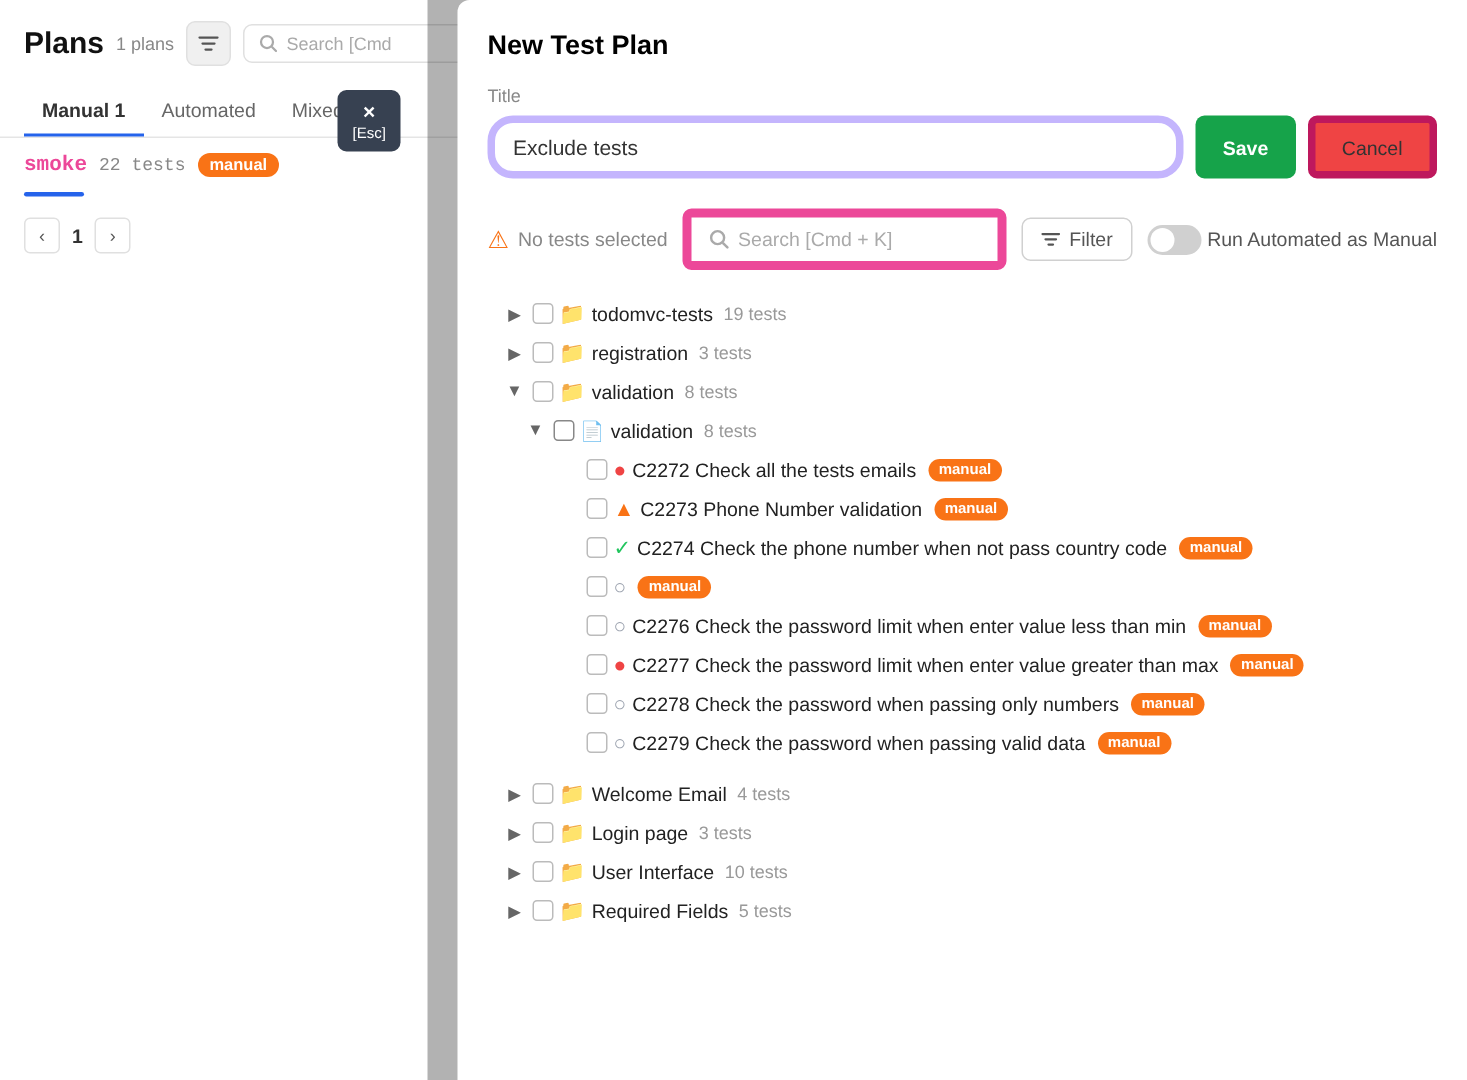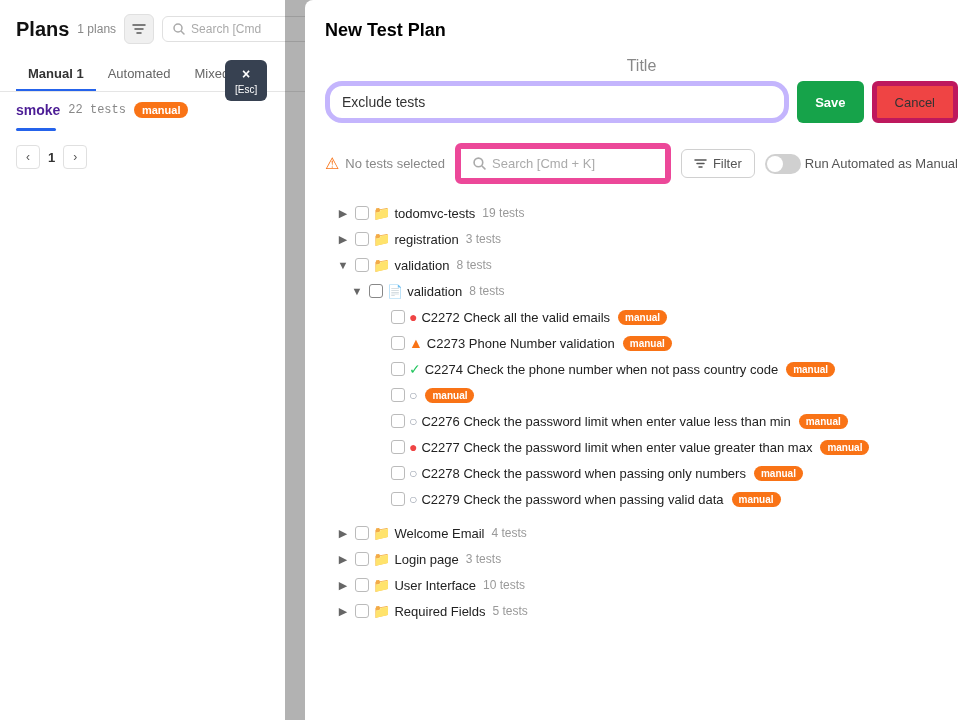--- a/index.html
+++ b/index.html
@@ -12,41 +12,41 @@
     .plans-title { font-size: 20px; font-weight: 700; color: #111; }
     .plans-count { font-size: 12px; color: #888; }
     .filter-btn { width: 30px; height: 30px; border: 1px solid #e0e0e0; border-radius: 6px; background: #f0f0f0; cursor: pointer; display: flex; align-items: center; justify-content: center; color: #555; }
     .search-btn { flex: 1; display: flex; align-items: center; gap: 6px; border: 1px solid #e0e0e0; border-radius: 6px; padding: 5px 10px; background: #fff; color: #aaa; font-size: 12px; cursor: pointer; }
 
     .tabs { display: flex; border-bottom: 1px solid #e5e5e5; padding: 0 16px; }
     .tab { padding: 8px 12px; font-size: 13px; cursor: pointer; color: #666; border-bottom: 2px solid transparent; }
     .tab.active { color: #333; border-bottom: 2px solid #2563eb; font-weight: 600; }
 
     .smoke-row { display: flex; align-items: center; gap: 8px; padding: 10px 16px; cursor: pointer; }
-    .smoke-label { font-size: 14px; font-weight: 600; color: #4c1d95; }
+    .smoke-label { font-size: 14px; font-weight: 600; color: #ec4899; font-family: Liberation Mono, monospace; }
     .smoke-count { font-size: 12px; color: #888; font-family: Liberation Mono, monospace; }
     .tag-manual { background: #f97316; color: #fff; font-size: 11px; font-weight: 600; padding: 2px 8px; border-radius: 10px; }
 
     .smoke-bar { height: 3px; background: #2563eb; margin: 0 16px 6px; border-radius: 2px; width: 40px; }
 
     .pagination { display: flex; align-items: center; gap: 8px; padding: 8px 16px; }
     .page-btn { width: 24px; height: 24px; border: 1px solid #e0e0e0; border-radius: 4px; background: #fff; cursor: pointer; display: flex; align-items: center; justify-content: center; font-size: 12px; color: #555; }
     .page-num { font-size: 13px; font-weight: 600; color: #333; }
 
     
     .esc-popup { position: absolute; top: 60px; left: 225px; background: #374151; color: #fff; border-radius: 6px; padding: 6px 10px; font-size: 12px; display: flex; flex-direction: column; align-items: center; gap: 2px; z-index: 10; }
     .esc-x { font-size: 14px; font-weight: bold; }
     .esc-label { font-size: 10px; }
 
     
     .modal-overlay { position: absolute; top: 0; left: 285px; right: 0; bottom: 0; background: rgba(0,0,0,0.3); }
     .modal { position: absolute; top: 0; left: 305px; right: 0; bottom: 0; background: #fff; border-radius: 8px 0 0 0; padding: 20px; overflow-y: auto; }
 
     .modal-title { font-size: 18px; font-weight: 700; color: #000000; margin-bottom: 16px; }
-    .modal-title-label { font-size: 16px; color: #888; margin-bottom: 6px; text-align: center; }
+    .modal-title-label { font-size: 12px; color: #888; margin-bottom: 6px; }
     .title-row { display: flex; gap: 8px; margin-bottom: 20px; }
     .title-input { flex: 1; border: 5px solid #c4b5fd; border-radius: 17px; padding: 8px 12px; font-size: 14px; color: #333; outline: none; }
     .save-btn { background: #16a34a; color: #fff; border: none; border-radius: 6px; padding: 8px 18px; font-size: 13px; font-weight: 600; cursor: pointer; }
     .cancel-btn { background: #ef4444; color: #333; border: 5px solid #be185d; border-radius: 6px; padding: 8px 18px; font-size: 13px; cursor: pointer; }
 
     .filter-row { display: flex; align-items: center; gap: 10px; margin-bottom: 16px; }
     .no-tests { display: flex; align-items: center; gap: 6px; color: #888; font-size: 13px; }
     .warn-icon { color: #f97316; font-size: 16px; }
     .search-input { flex: 1; border: 6px solid #ec4899; border-radius: 6px; padding: 7px 12px; font-size: 13px; color: #aaa; display: flex; align-items: center; gap: 6px; }
     .filter-pill { display: flex; align-items: center; gap: 6px; border: 1px solid #d0d0d0; border-radius: 6px; padding: 6px 12px; font-size: 13px; cursor: pointer; color: #555; }
@@ -192,21 +192,21 @@
       <span class="chevron">▼</span>
       <div class="checkbox" style="border-color:#888"></div>
       <span class="file-icon">📄</span>
       <span class="item-label">validation</span>
       <span class="item-count">8 tests</span>
     </div>
 
     <div class="tree-row indent-5">
       <div class="checkbox"></div>
       <span class="status-red">●</span>
-      <span class="item-label">C2272 Check all the valid emails</span>
+      <span class="item-label">C2272 Check all the tests emails</span>
       <span class="tag tag-m">manual</span>
     </div>
 
     <div class="tree-row indent-5">
       <div class="checkbox"></div>
       <span style="color:#f97316;font-size:14px">▲</span>
       <span class="item-label">C2273 Phone Number validation</span>
       <span class="tag tag-m">manual</span>
     </div>
 

